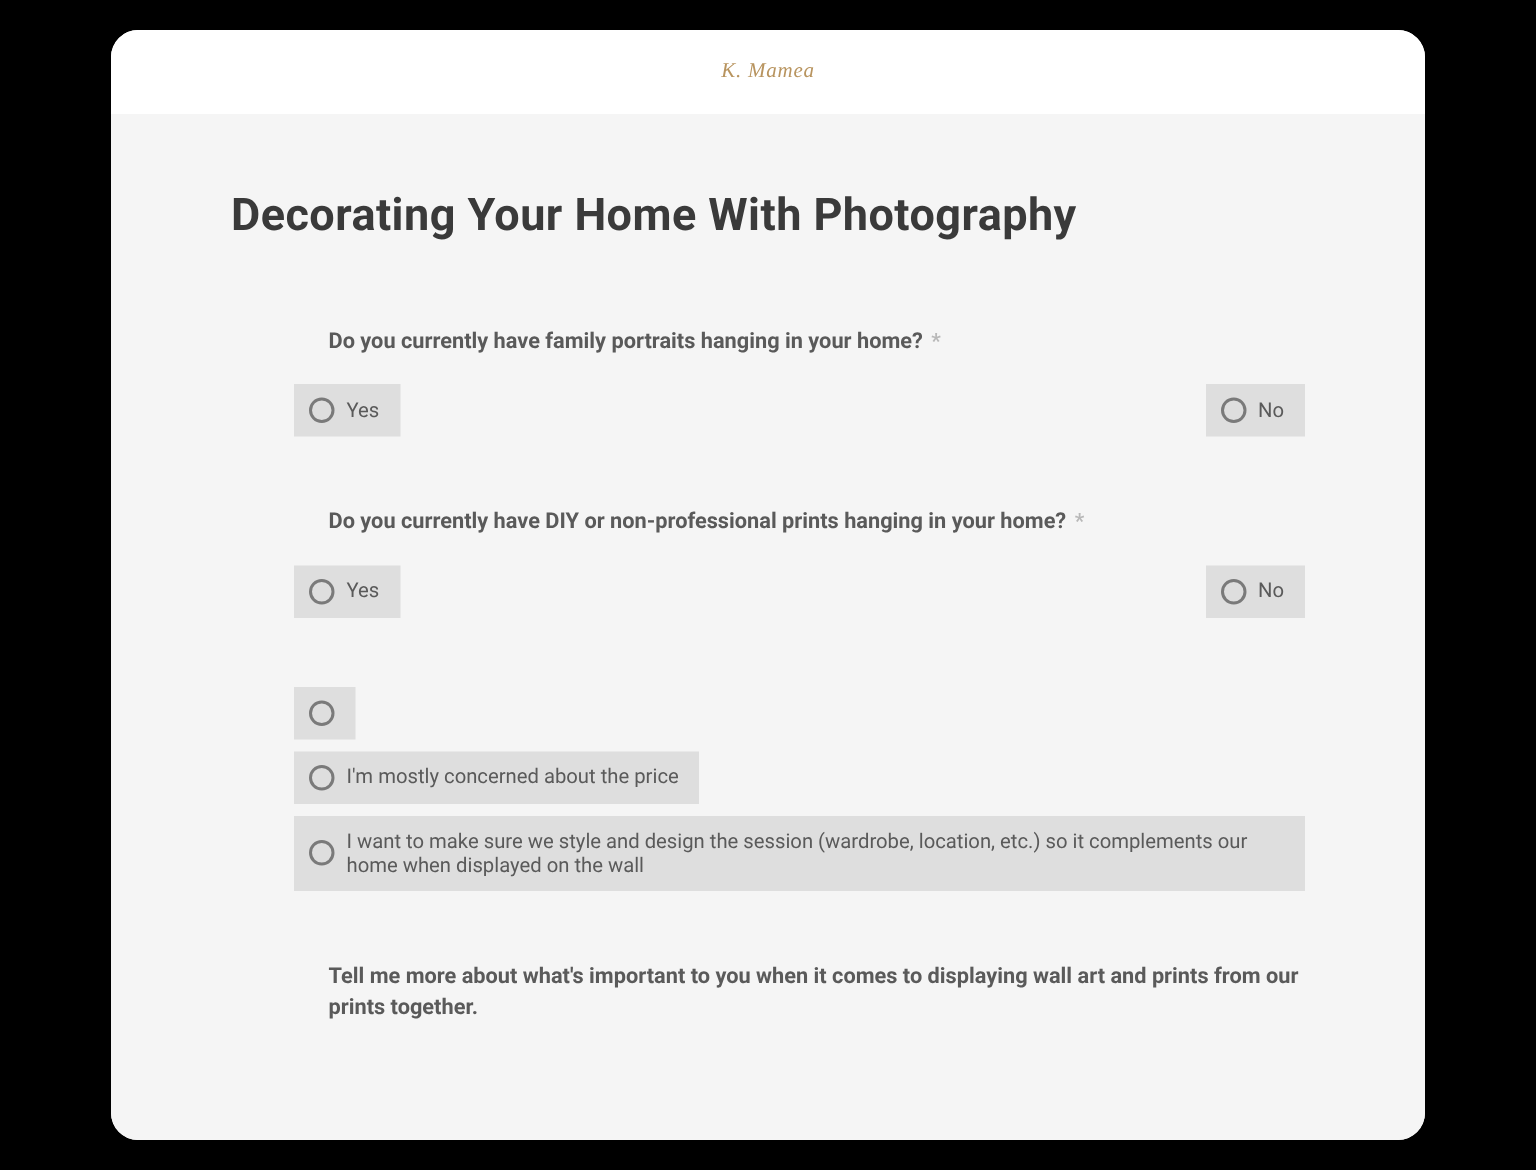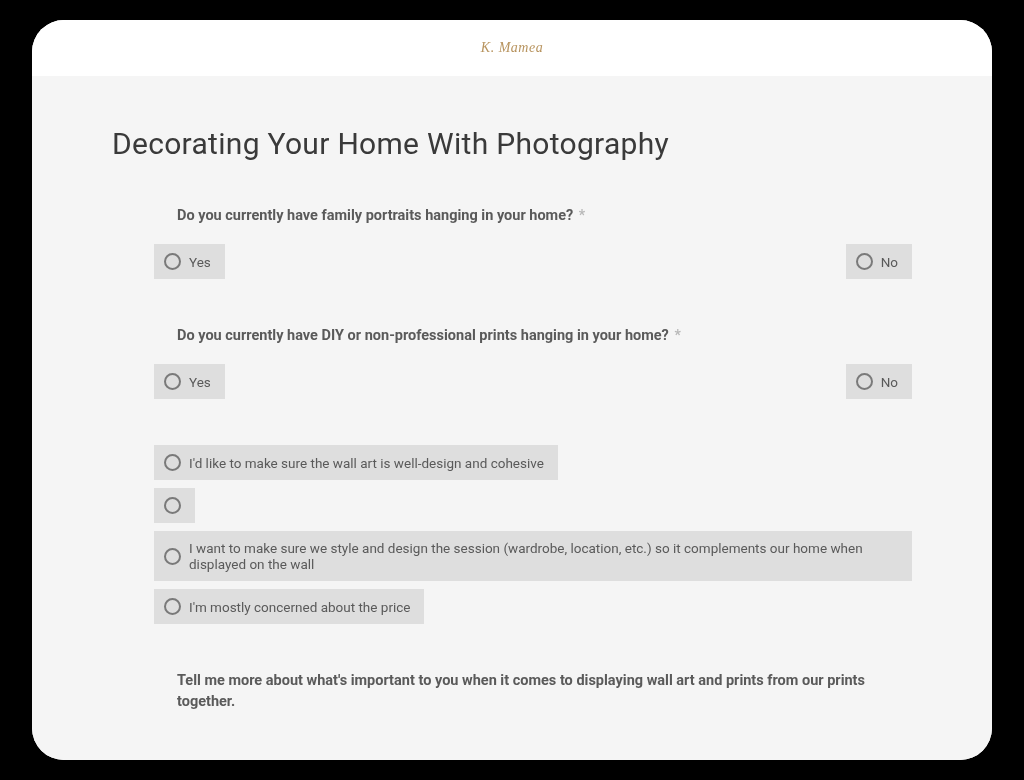--- a/index.html
+++ b/index.html
@@ -8,22 +8,22 @@
       font-family: -apple-system, BlinkMacSystemFont, "Segoe UI", Roboto, "Helvetica Neue", Arial, sans-serif;
       display: flex;
       align-items: center;
       justify-content: center;
       min-height: 780px;
       width: 1024px;
       padding: 20px;
     }
     .window {
       background: #fff;
-      border-radius: 32px;
-      width: 960px;
+      border-radius: 18px;
+      width: 876px;
       height: 740px;
       overflow: hidden;
       display: flex;
       flex-direction: column;
     }
     .header {
       background: #fff;
       height: 56px;
       display: flex;
       align-items: center;
@@ -38,24 +38,24 @@
       letter-spacing: 0.5px;
     }
     .content {
       background: #f5f5f5;
       flex: 1;
       overflow: hidden;
       padding: 50px 80px 0 80px;
     }
     .page-title {
       font-size: 30px;
-      font-weight: 400;
+      font-weight: 700;
       color: #3a3a3a;
       letter-spacing: 0.3px;
-      margin-bottom: 44px;
+      margin-bottom: 56px;
     }
     .form-area {
       padding-left: 42px;
     }
     .question-block {
       margin-bottom: 46px;
     }
     .question-label {
       font-size: 14.5px;
       color: #5a5a5a;
@@ -145,32 +145,28 @@
             <span class="radio-circle"></span>
             <span class="radio-text">No</span>
           </label>
         </div>
       </div>
 
       <div class="question-block">
         <div class="options-col">
           <label class="radio-option">
             <span class="radio-circle"></span>
-            <span class="radio-text">I'd like to make sure the wall art is well-design and cohesive</span>
           </label>
           <label class="radio-option">
             <span class="radio-circle"></span>
+            <span class="radio-text">I'm mostly concerned about the price</span>
           </label>
           <label class="radio-option">
             <span class="radio-circle"></span>
             <span class="radio-text">I want to make sure we style and design the session (wardrobe, location, etc.) so it complements our home when displayed on the wall</span>
-          </label>
-          <label class="radio-option">
-            <span class="radio-circle"></span>
-            <span class="radio-text">I'm mostly concerned about the price</span>
           </label>
         </div>
       </div>
 
       <div class="question-block">
         <div class="question-label">
           <span>Tell me more about what's important to you when it comes to displaying wall art and prints from our prints together.</span>
         </div>
 
       </div>

